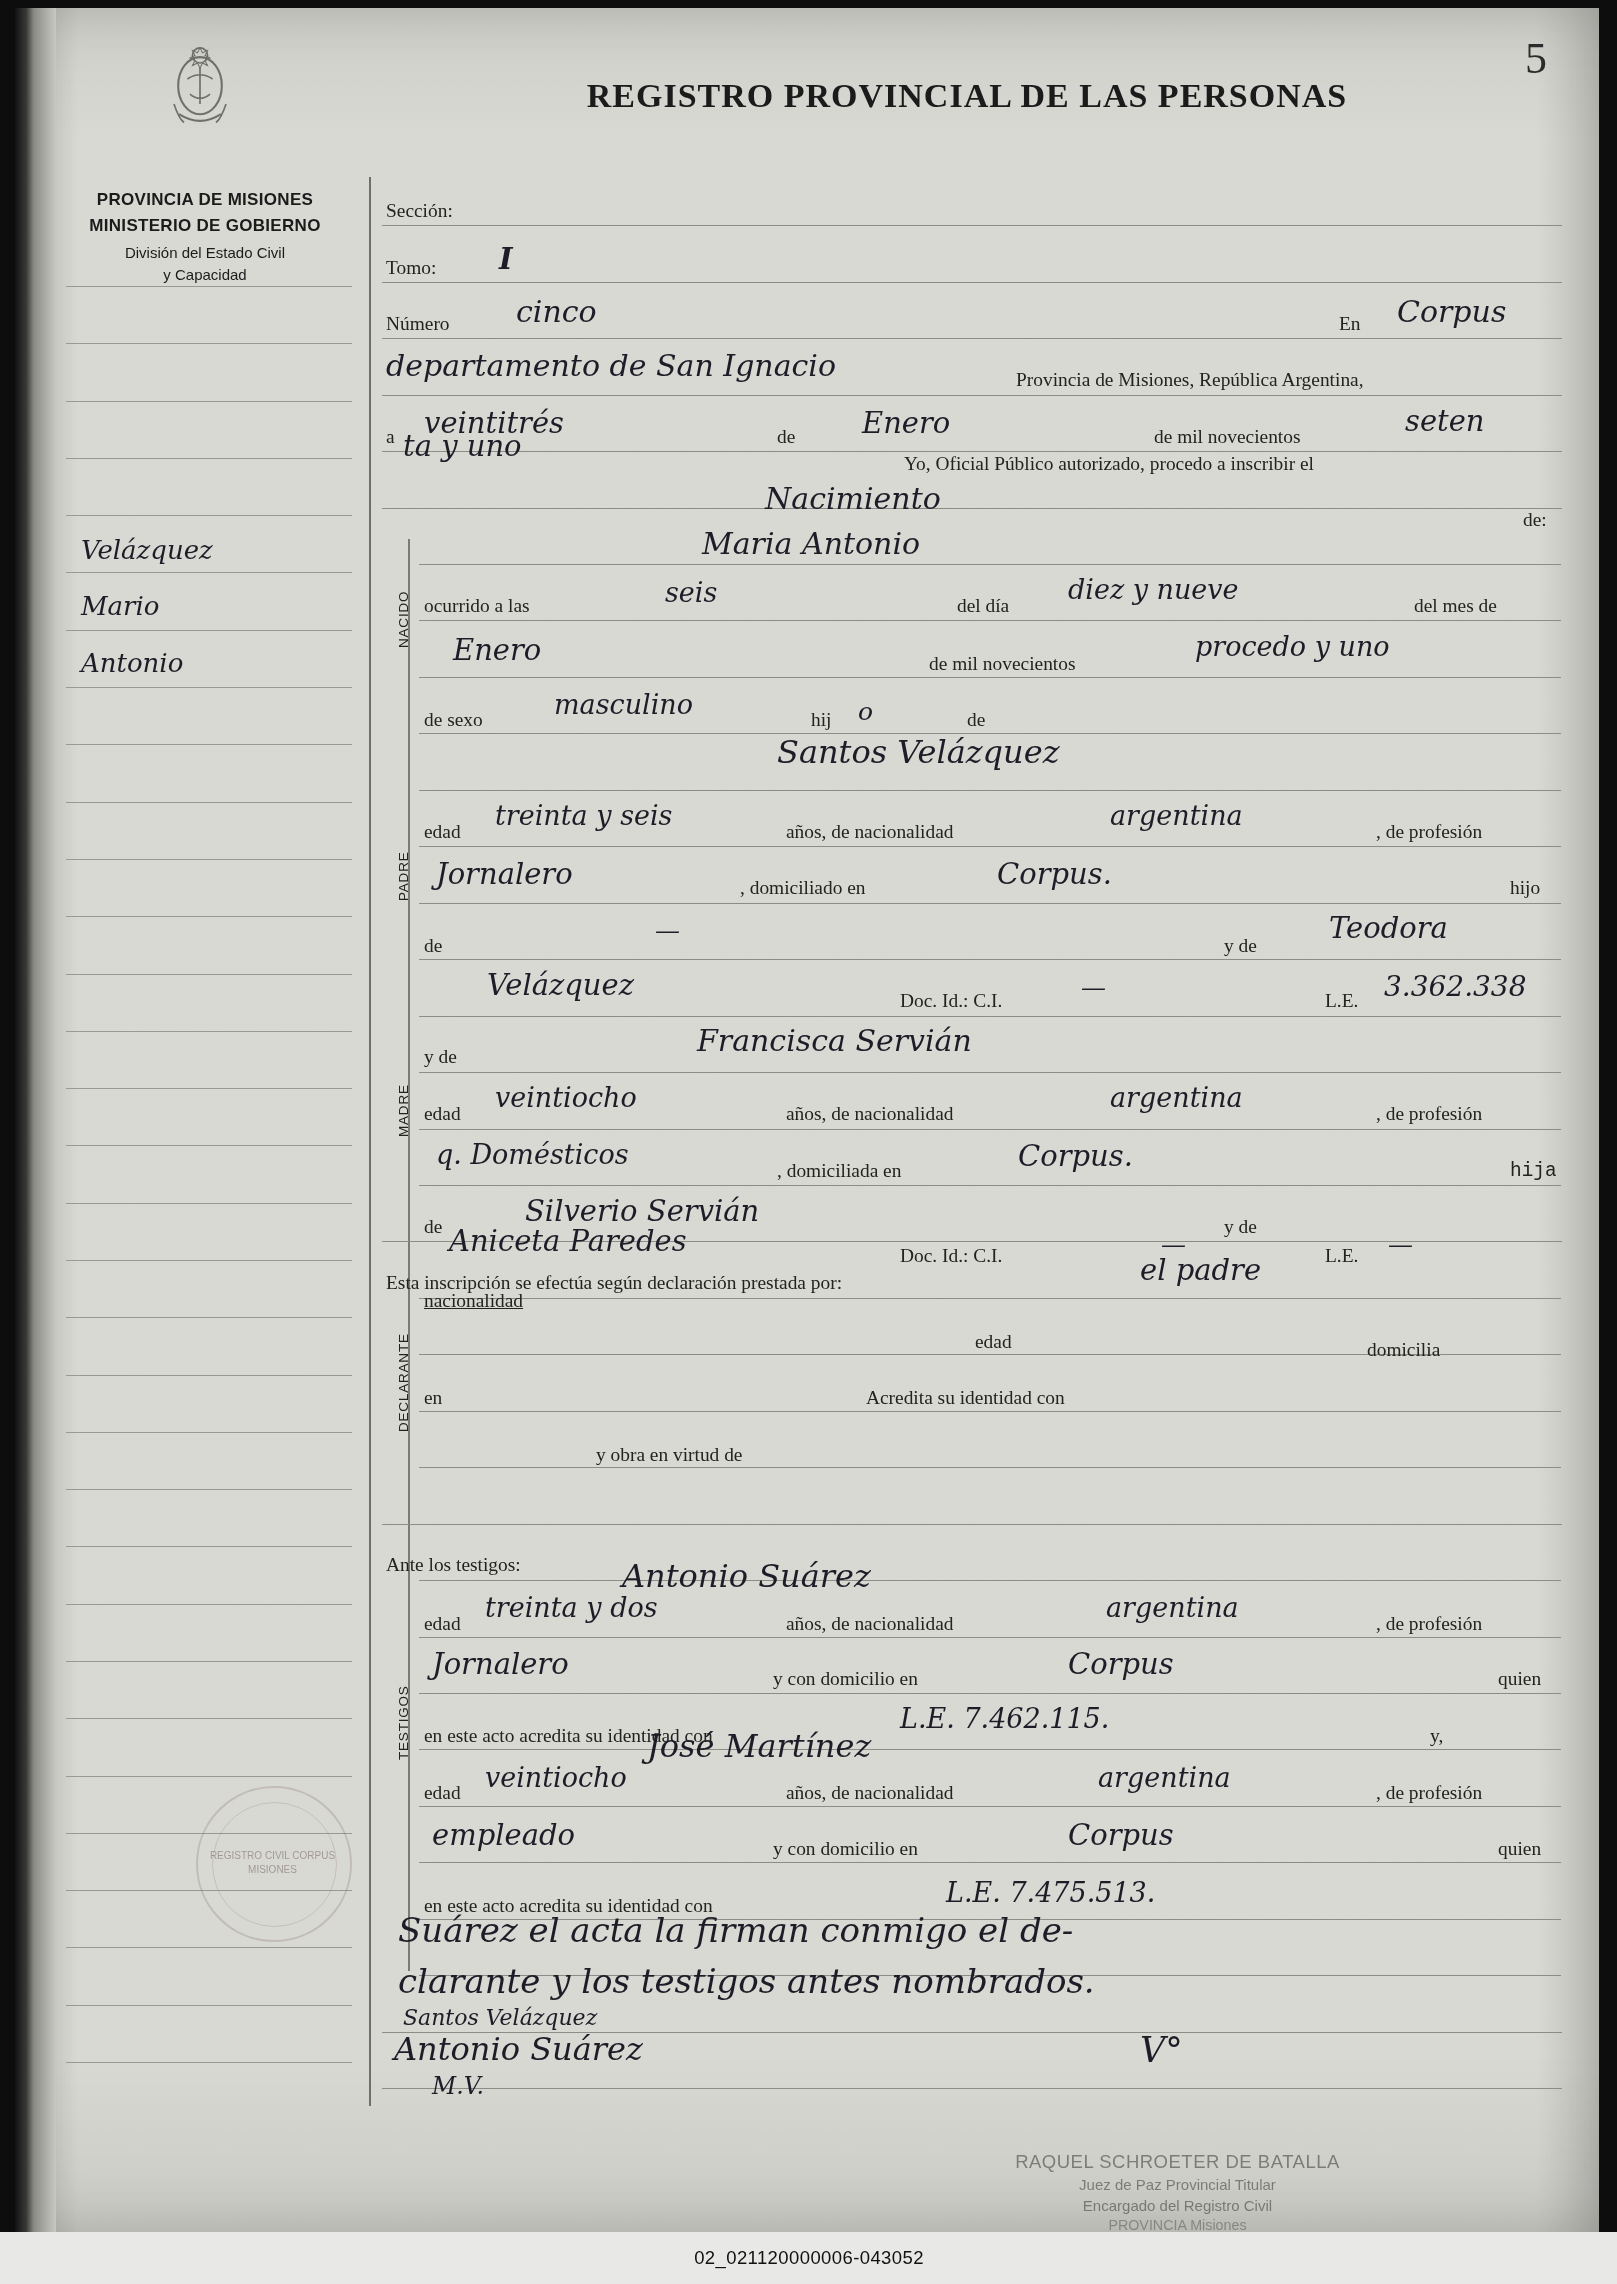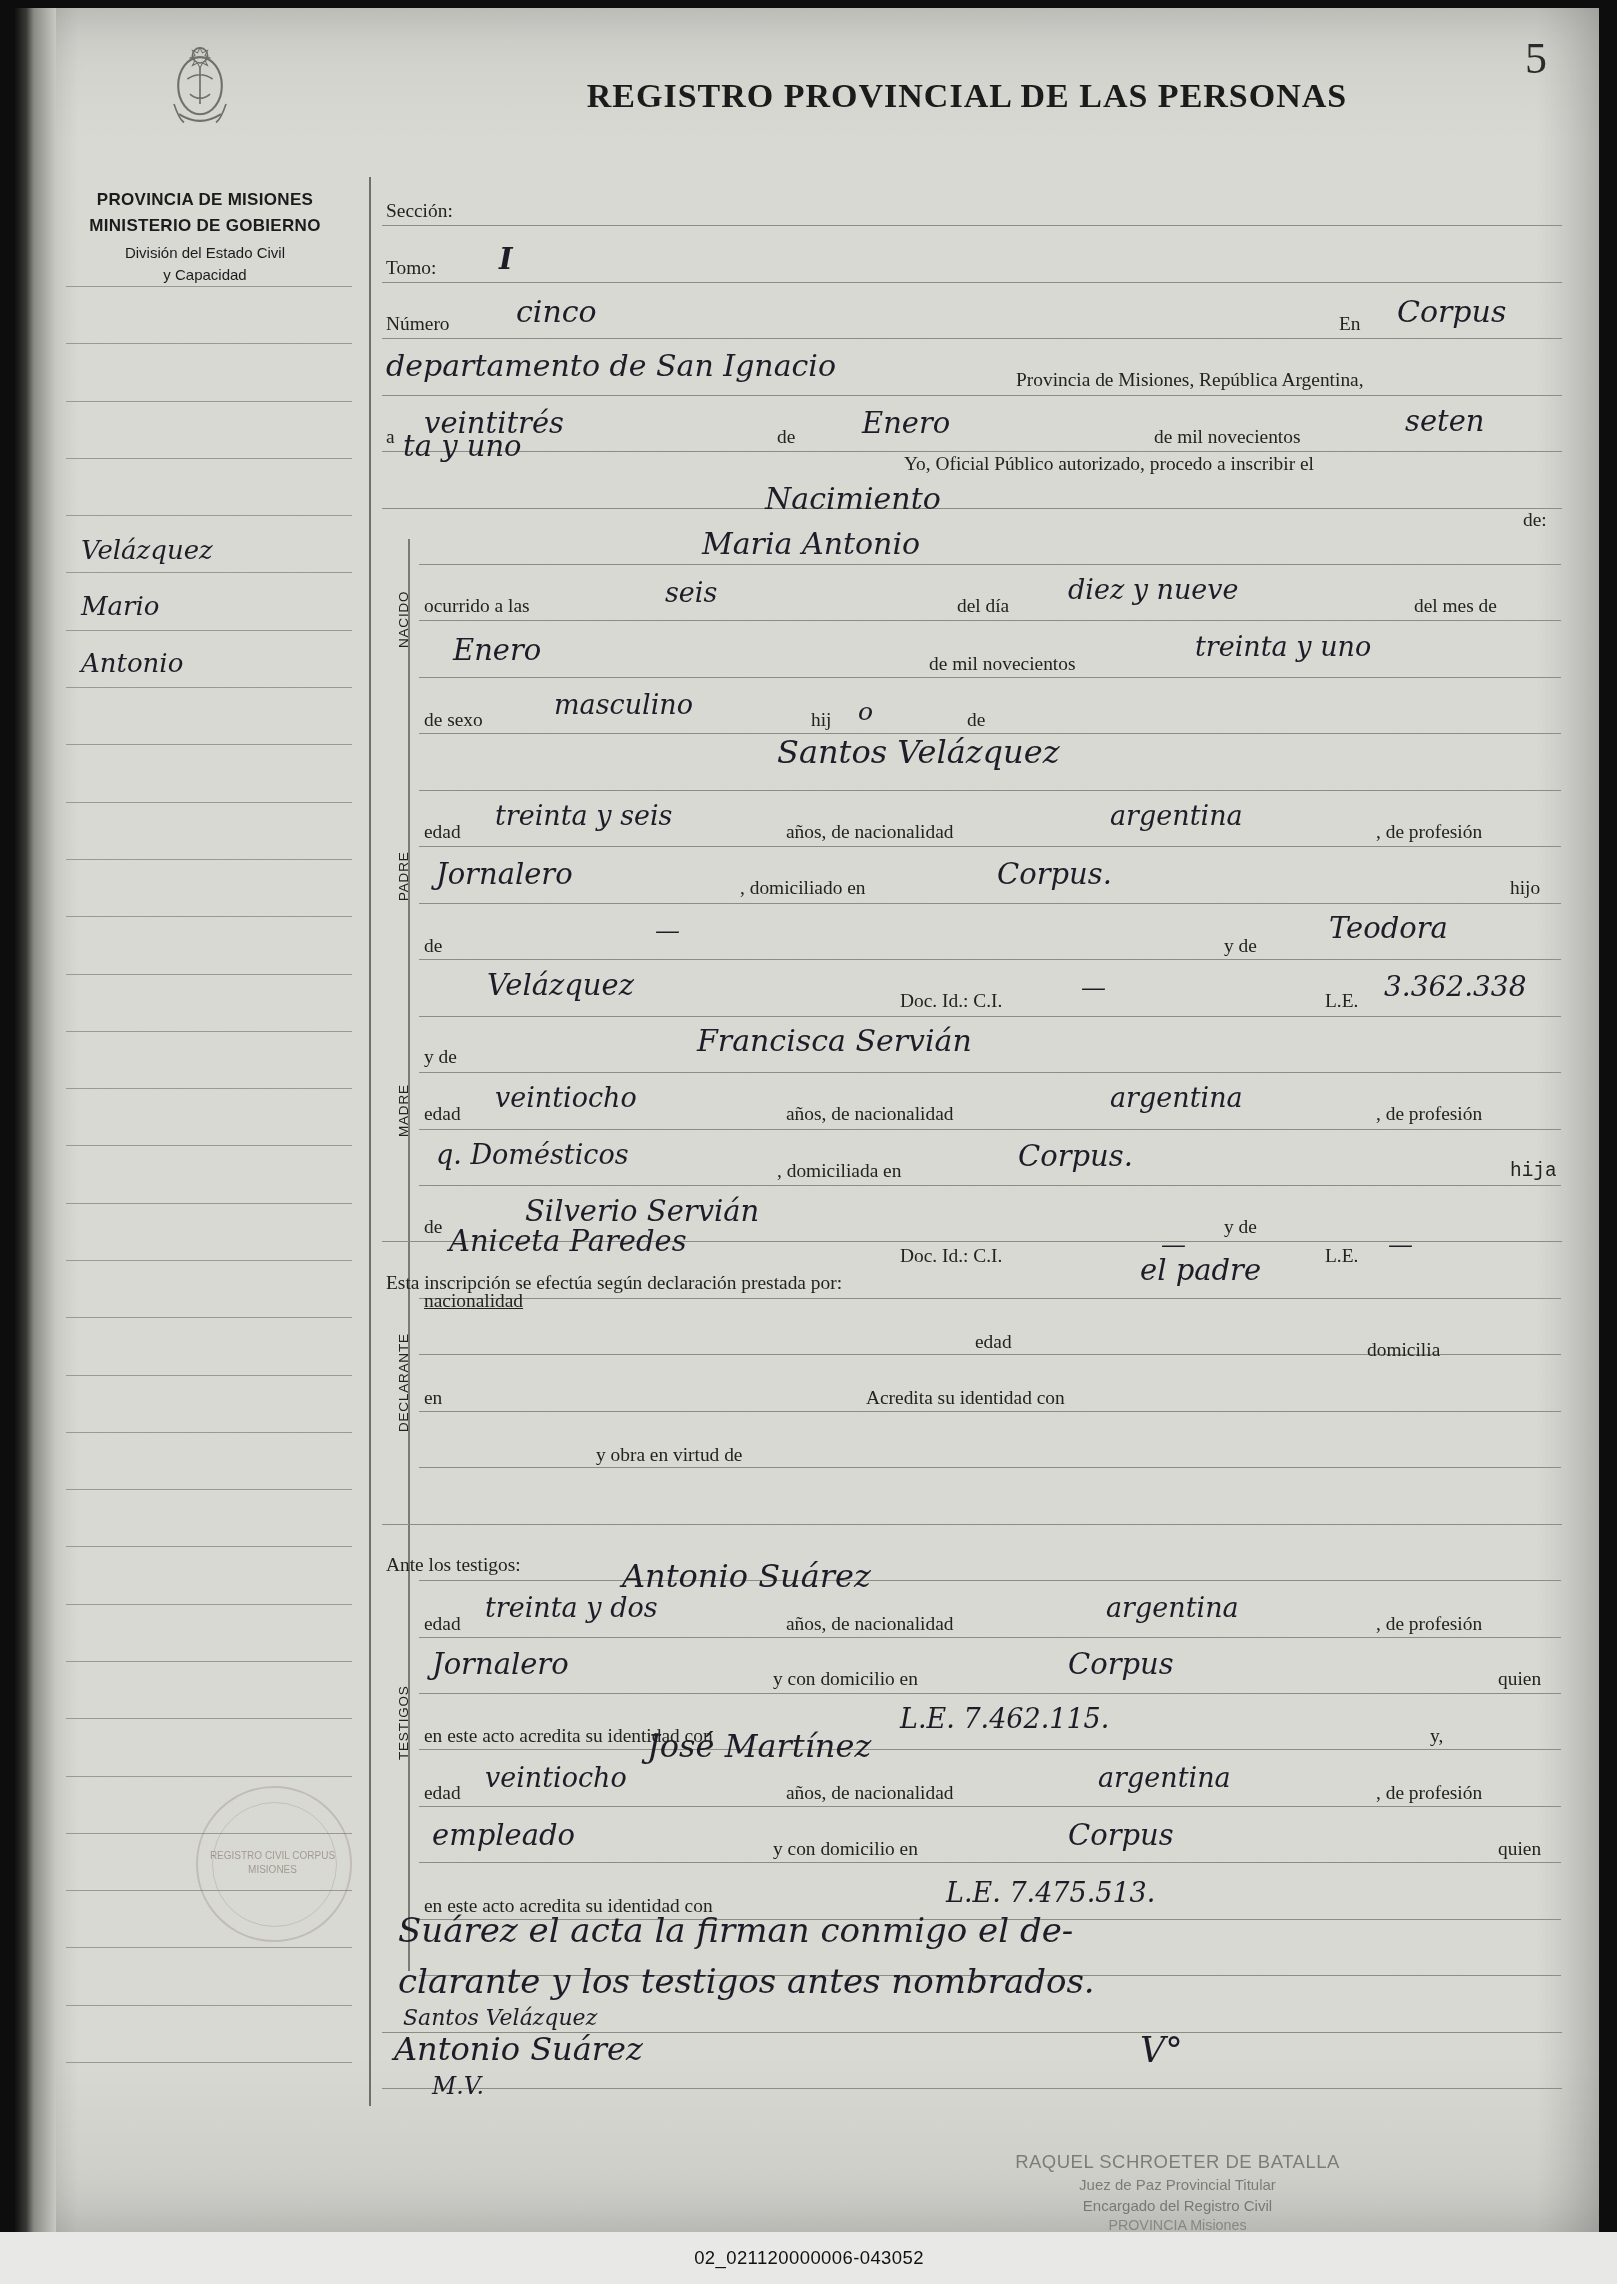--- a/index.html
+++ b/index.html
@@ -240,21 +240,21 @@
     <div class="hw" style="left:687px;top:518px;font-size:30px;">Maria Antonio</div>
 
     <div class="lbl" style="left:409px;top:587px;">ocurrido a las</div>
     <div class="hw" style="left:640px;top:569px;font-size:27px;margin-left:10px;">seis</div>
     <div class="lbl" style="left:942px;top:587px;">del día</div>
     <div class="hw" style="left:1053px;top:566px;font-size:27px;">diez y nueve</div>
     <div class="lbl" style="left:1399px;top:587px;">del mes de</div>
 
     <div class="hw" style="left:438px;top:625px;font-size:29px;">Enero</div>
     <div class="lbl" style="left:914px;top:645px;">de mil novecientos</div>
-    <div class="hw" style="left:1180px;top:623px;font-size:27px;">treinta y uno</div>
+    <div class="hw" style="left:1180px;top:623px;font-size:27px;">procedo y uno</div>
 
     <div class="lbl" style="left:409px;top:701px;">de sexo</div>
     <div class="hw" style="left:539px;top:681px;font-size:27px;">masculino</div>
     <div class="lbl" style="left:796px;top:701px;">hij</div>
     <div class="hw" style="left:843px;top:689px;font-size:25px;">o</div>
     <div class="lbl" style="left:952px;top:701px;">de</div>
 
     <div class="vcap" style="left:381px;top:893px;">PADRE</div>
 
     <div class="hw" style="left:762px;top:725px;font-size:32px;">Santos Velázquez</div>

